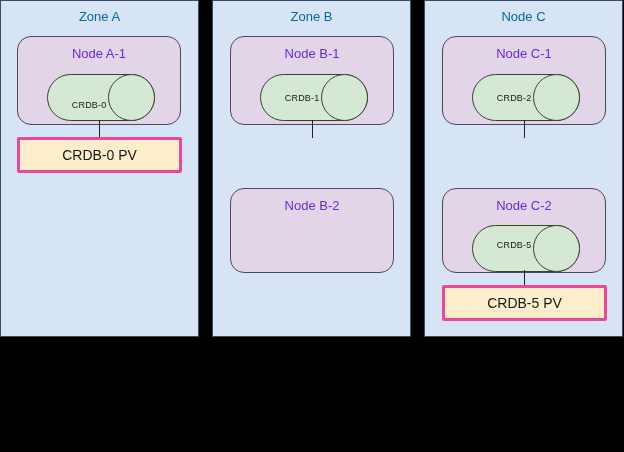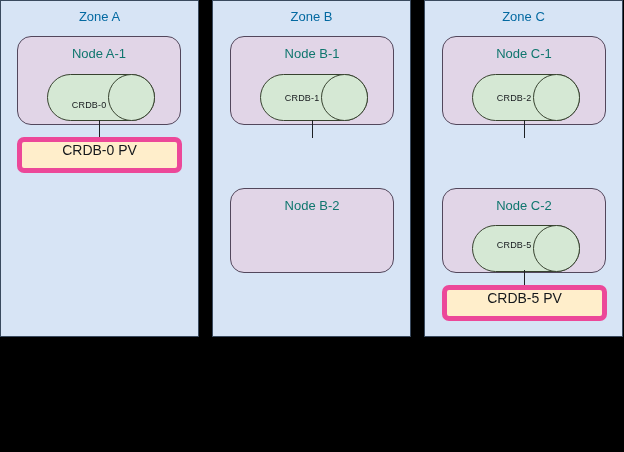--- a/index.html
+++ b/index.html
@@ -42,32 +42,33 @@
     border-radius: 14px;
     box-sizing: border-box;
   }
   .node-title {
     position: absolute;
     top: 9px;
     left: 0;
     right: 0;
     text-align: center;
     font-size: 13px;
-    color: #0f766e;
+    color: #6d28d9;
     line-height: 16px;
   }
 
   
   .pv {
     position: absolute;
     background: #ffeecb;
-    border: 5px solid #ec4899;
-    border-radius: 7px;
+    border: 3px solid #ec4899;
+    border-radius: 2px;
     box-sizing: border-box;
     display: flex;
+    align-items: center;
     justify-content: center;
   }
   .pv-label {
     font-size: 14px;
     color: #15181c;
     line-height: 16px;
   }
 
   
   .db {
@@ -143,21 +144,21 @@
   </div>
 
   <div class="connector" style="left:312px; top:120px; height:18px;"></div>
 
 
   <div class="node" style="left:230px; top:188px; width:164px; height:85px;">
     <div class="node-title">Node B-2</div>
   </div>
 
   <div class="zone" style="left:424px; top:0px; width:199px; height:337px;">
-    <div class="zone-title">Zone C</div>
+    <div class="zone-title">Node C</div>
   </div>
 
   <div class="node" style="left:442px; top:36px; width:164px; height:89px;">
     <div class="node-title">Node C-1</div>
   </div>
 
   <div class="db" style="left:472px; top:74px; width:108px; height:47px;">
     <svg width="108" height="47" viewBox="0 0 108 47">
       <path d="M23.5,0.5 L84.5,0.5 A23,23 0 0 1 84.5,46.5 L23.5,46.5 A23,23 0 0 1 23.5,0.5 Z" fill="#d5e8d4" stroke="#37422f" stroke-width="1"></path>
       <circle cx="84.5" cy="23.5" r="23" fill="#d5e8d4" stroke="#37422f" stroke-width="1"></circle>

